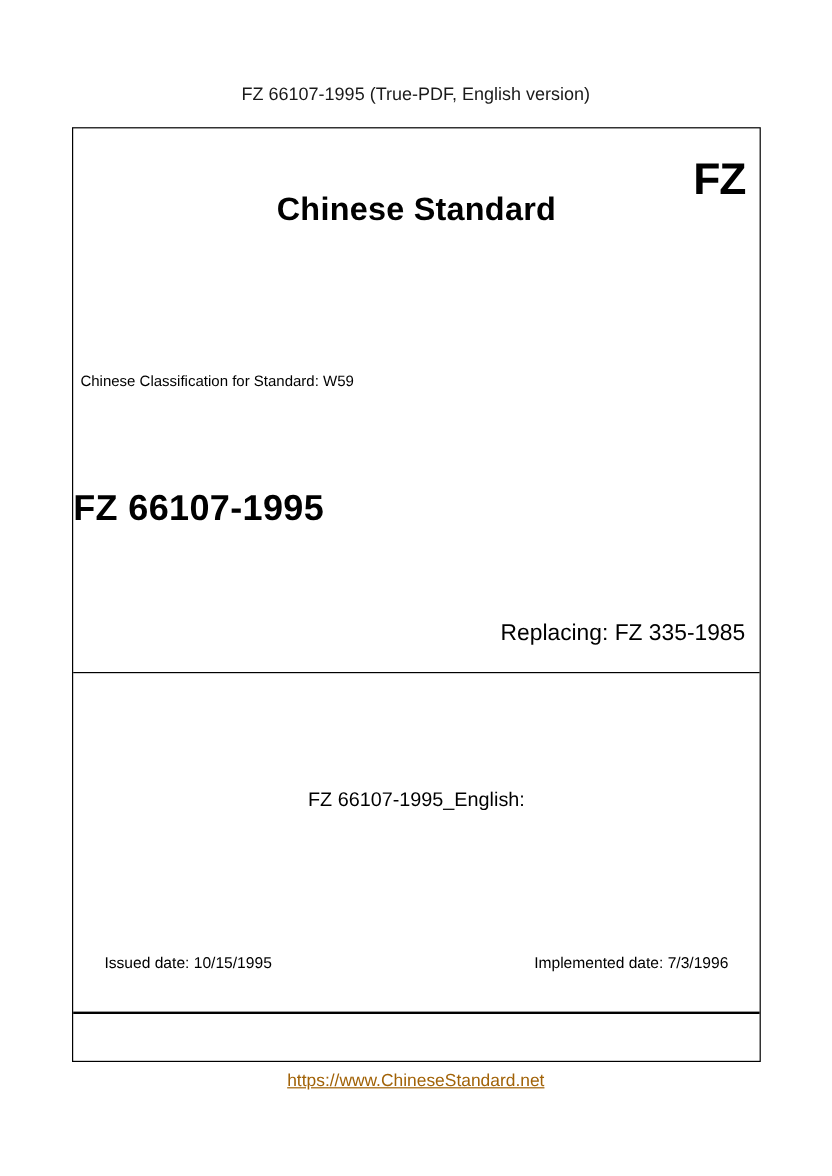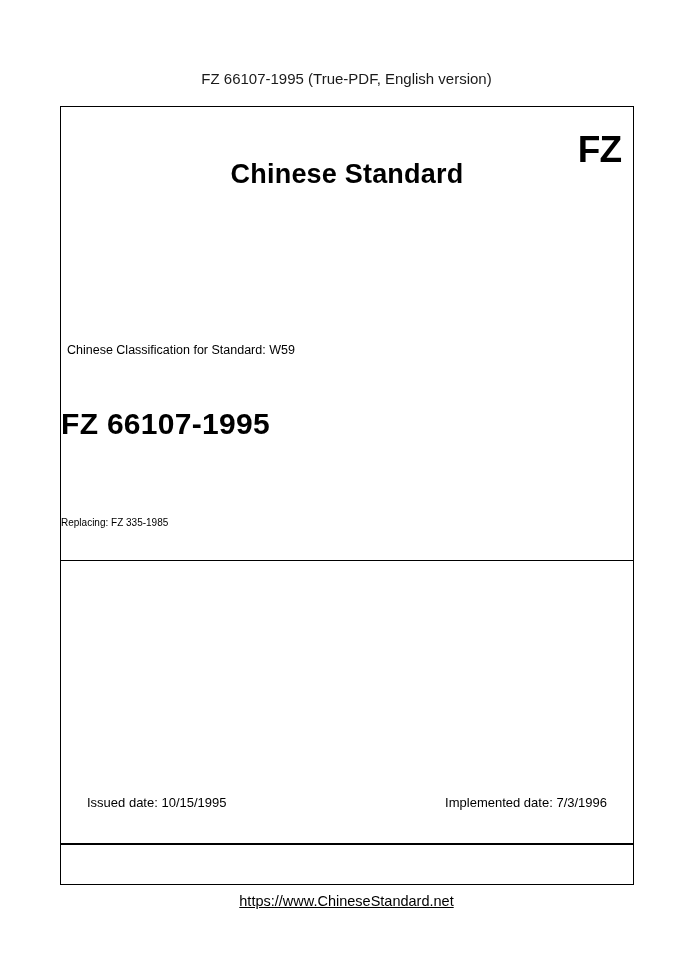--- a/index.html
+++ b/index.html
@@ -70,44 +70,45 @@
   .industry-line {
     position: absolute;
     top: 156px;
     left: 0;
     width: 100%;
     text-align: center;
     font-size: 16.5px;
   }
   .classification {
     position: absolute;
-    top: 236px;
+    top: 204px;
     left: 6px;
     font-size: 12.5px;
   }
   .std-number {
     position: absolute;
     top: 300px;
     left: 0;
     width: 100%;
     text-align: left;
     padding-right: 12px;
     box-sizing: border-box;
     font-size: 30px;
     font-weight: bold;
     letter-spacing: 0.3px;
   }
   .replacing {
     position: absolute;
     top: 410px;
     left: 0;
     width: 100%;
+    text-align: right;
     padding-right: 12px;
     box-sizing: border-box;
-    font-size: 10px;
+    font-size: 19px;
   }
   .lower-block {
     position: absolute;
     top: 454px;
     left: 0;
     right: 0;
     bottom: 0;
     box-sizing: border-box;
   }
   .title-wrap {
@@ -139,21 +140,21 @@
     border-top: 2px solid #000000;
     box-sizing: border-box;
   }
   .site-link {
     position: absolute;
     top: 893px;
     left: 0;
     width: 693px;
     text-align: center;
     font-size: 14.5px;
-    color: #000000;
+    color: #a16207;
     text-decoration: underline;
   }
 </style>
 </head>
 <body>
 
 <div class="page">
 
   <div class="header-title">FZ 66107-1995 (True-PDF, English version)</div>
 
@@ -167,20 +168,21 @@
 
       <div class="classification">Chinese Classification for Standard: W59</div>
 
       <div class="std-number">FZ 66107-1995</div>
 
       <div class="replacing">Replacing: FZ 335-1985</div>
     </div>
 
     <div class="lower-block">
       <div class="title-wrap">
+        <div>FZ 66107-1995_English:</div>
       </div>
 
       <div class="dates">
         <span>Issued date: 10/15/1995</span>
         <span>Implemented date: 7/3/1996</span>
       </div>
 
       <div class="bottom-bar"></div>
     </div>
 

